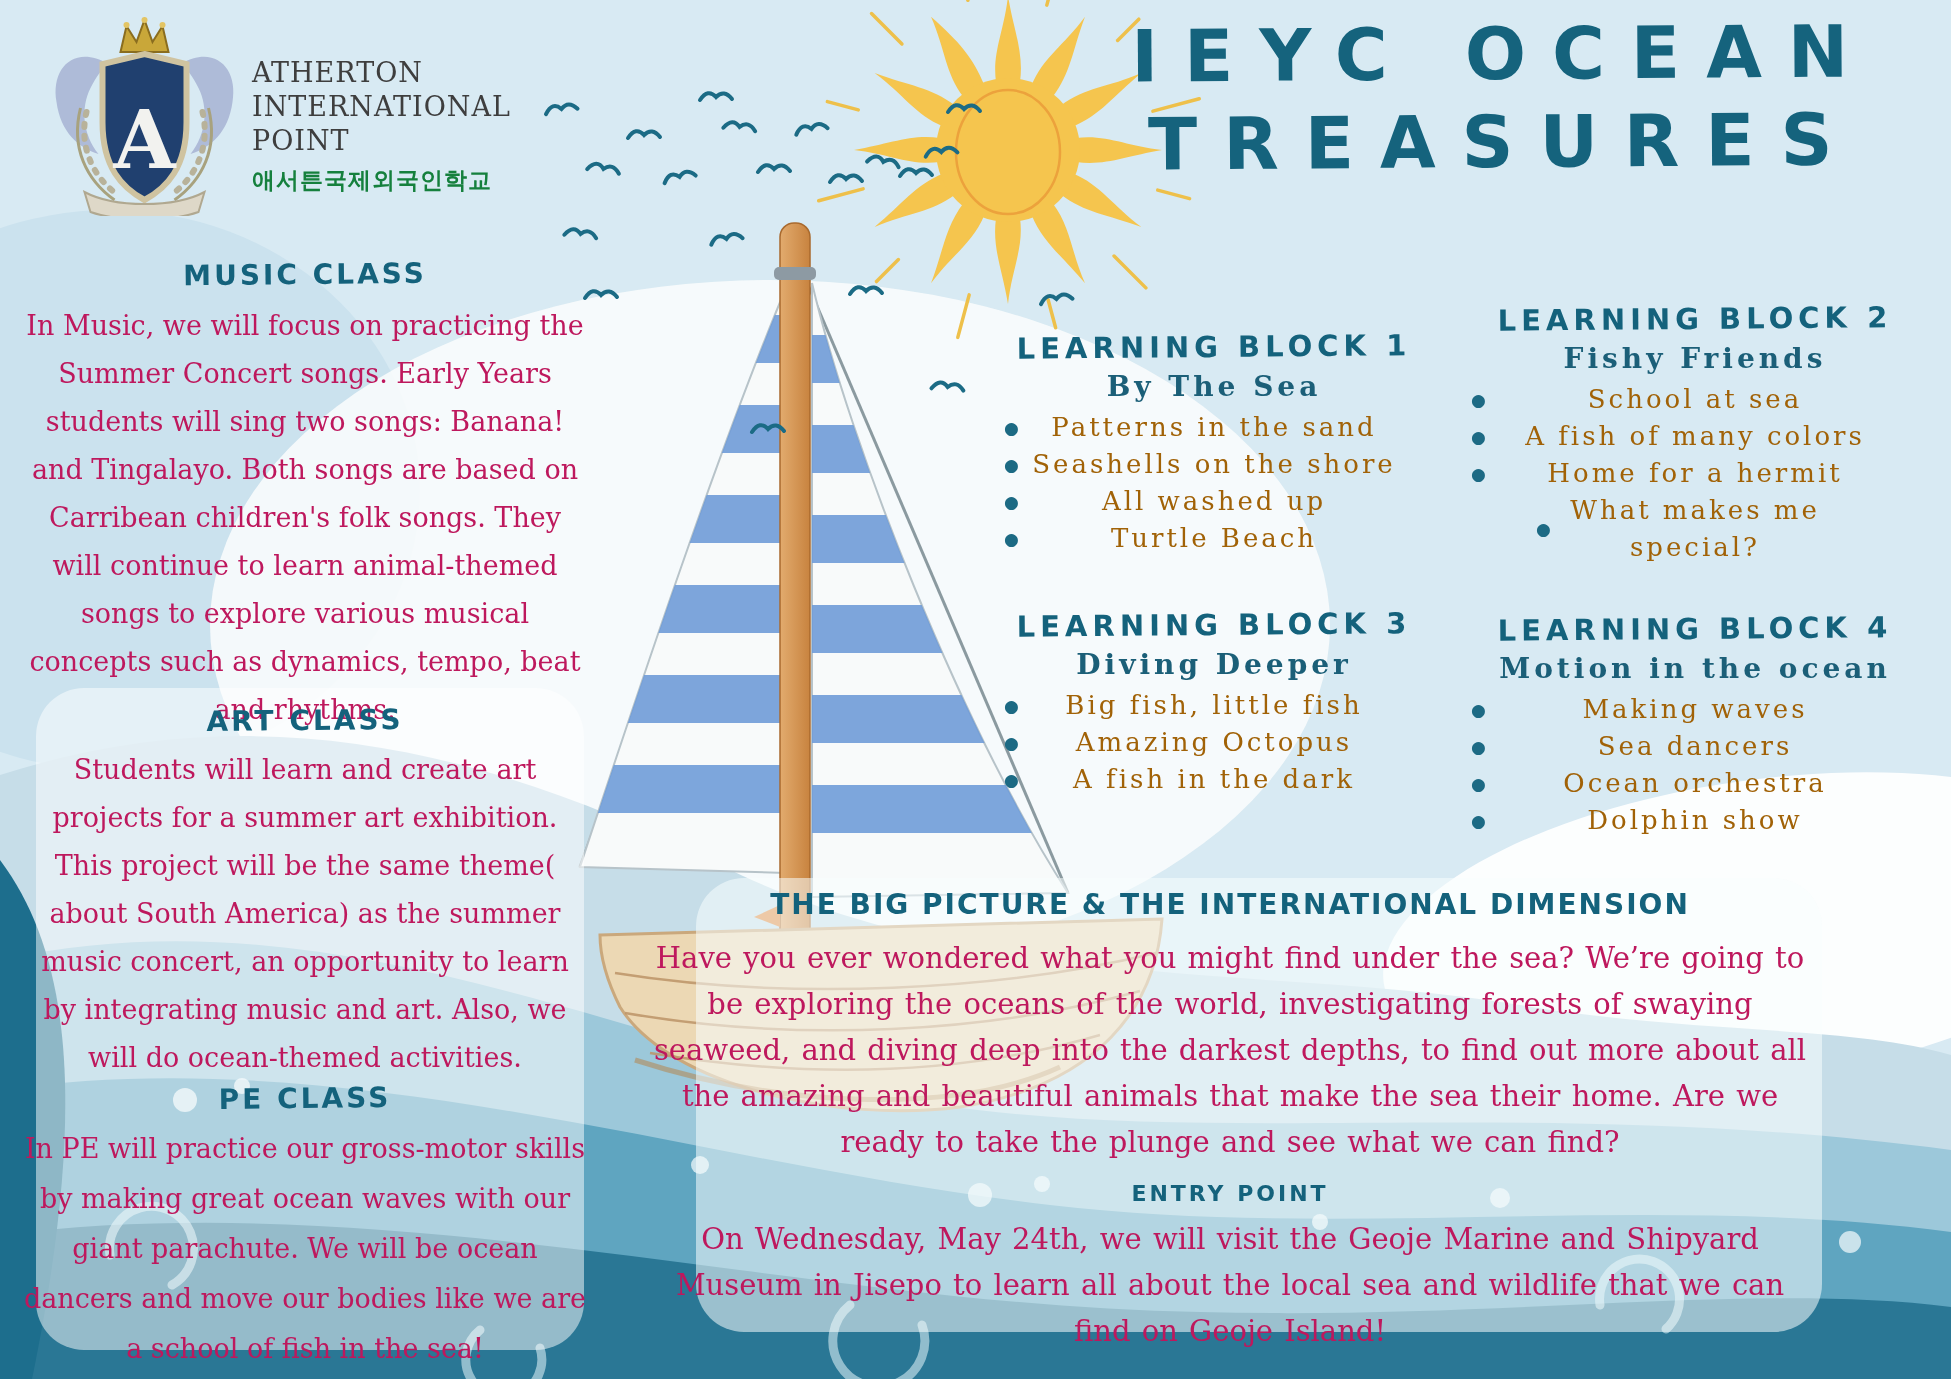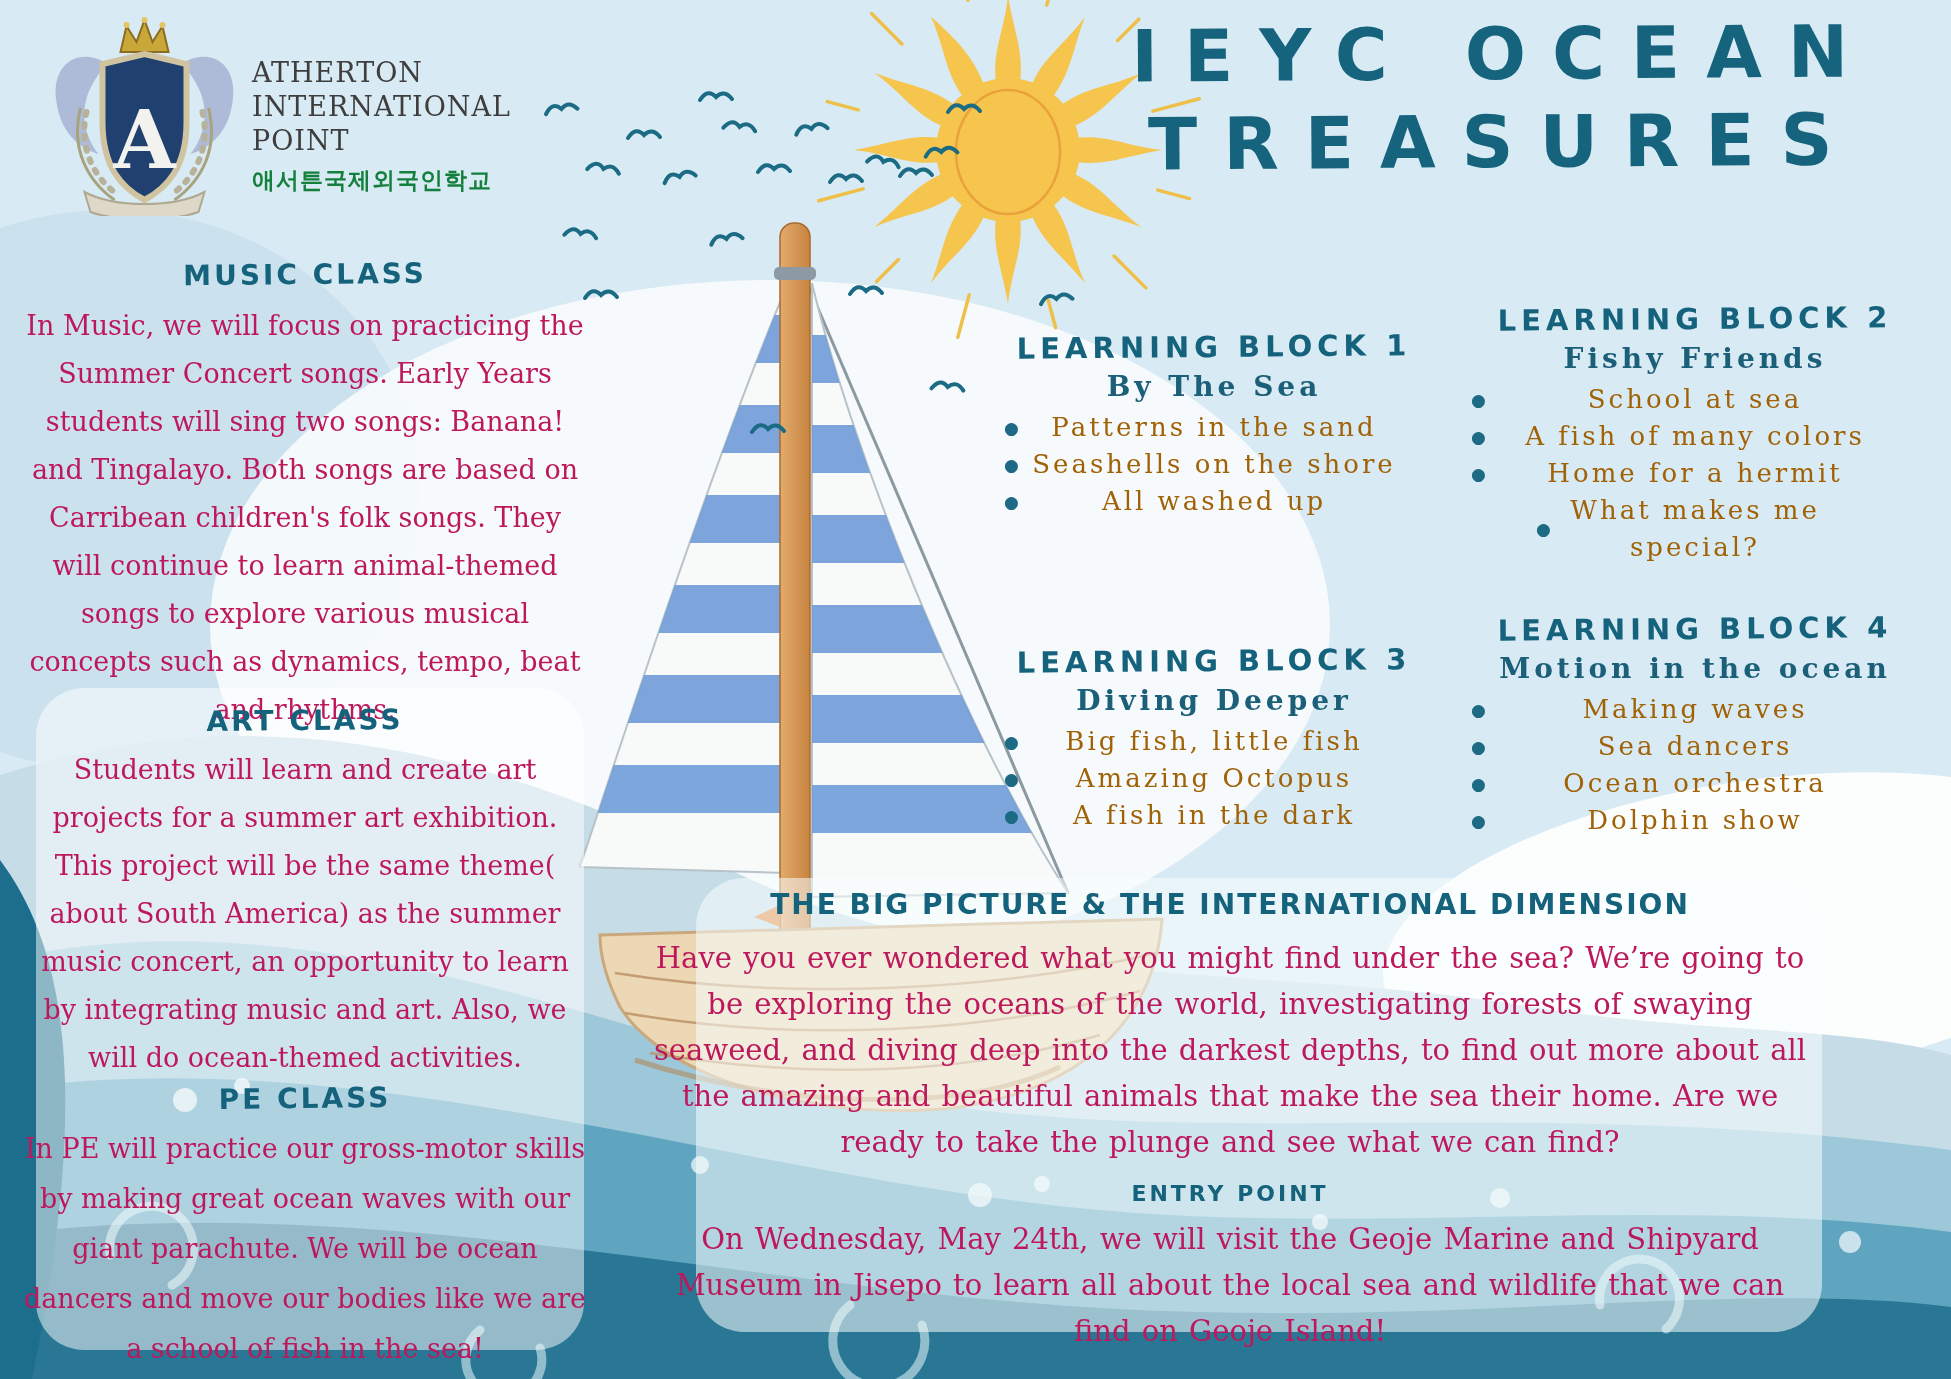--- a/index.html
+++ b/index.html
@@ -283,35 +283,36 @@
 <div class="abs leftcol section-h hand" style="top:1082px;">PE CLASS</div>
 <div class="abs leftcol body-text pe-text serif" style="top:1124px;">In PE will practice our gross-motor skills by making great ocean waves with our giant parachute. We will be ocean dancers and move our bodies like we are a school of fish in the sea!</div>
 
 <div class="abs block" style="left:988px;top:330px;width:452px;">
   <div class="block-h hand">LEARNING BLOCK 1</div>
   <div class="block-sub serif">By The Sea</div>
   <ul class="items">
     <li><span>Patterns in the sand</span></li>
     <li><span>Seashells on the shore</span></li>
     <li><span>All washed up</span></li>
+    <li><span>Turtle Beach</span></li>
   </ul>
 </div>
 
 <div class="abs block" style="left:1455px;top:302px;width:480px;">
   <div class="block-h hand">LEARNING BLOCK 2</div>
   <div class="block-sub serif">Fishy Friends</div>
   <ul class="items">
     <li><span>School at sea</span></li>
     <li><span>A fish of many colors</span></li>
     <li><span>Home for a hermit</span></li>
     <li style="max-width:330px;margin:0 auto;"><span>What makes me special?</span></li>
   </ul>
 </div>
 
-<div class="abs block" style="left:988px;top:608px;width:452px;margin-top:36px;">
+<div class="abs block" style="left:988px;top:608px;width:452px;">
   <div class="block-h hand">LEARNING BLOCK 3</div>
   <div class="block-sub serif">Diving Deeper</div>
   <ul class="items">
     <li><span>Big fish, little fish</span></li>
     <li><span>Amazing Octopus</span></li>
     <li><span>A fish in the dark</span></li>
   </ul>
 </div>
 
 <div class="abs block" style="left:1455px;top:612px;width:480px;">

